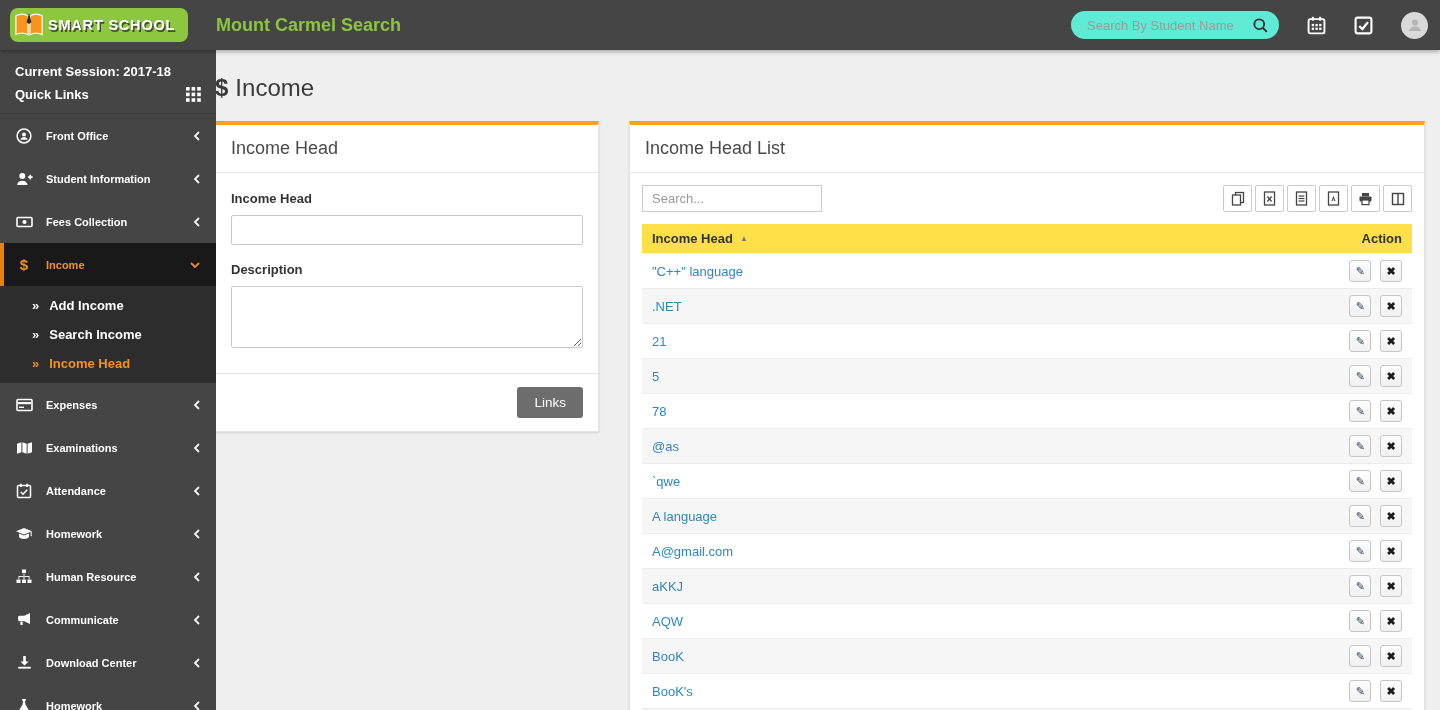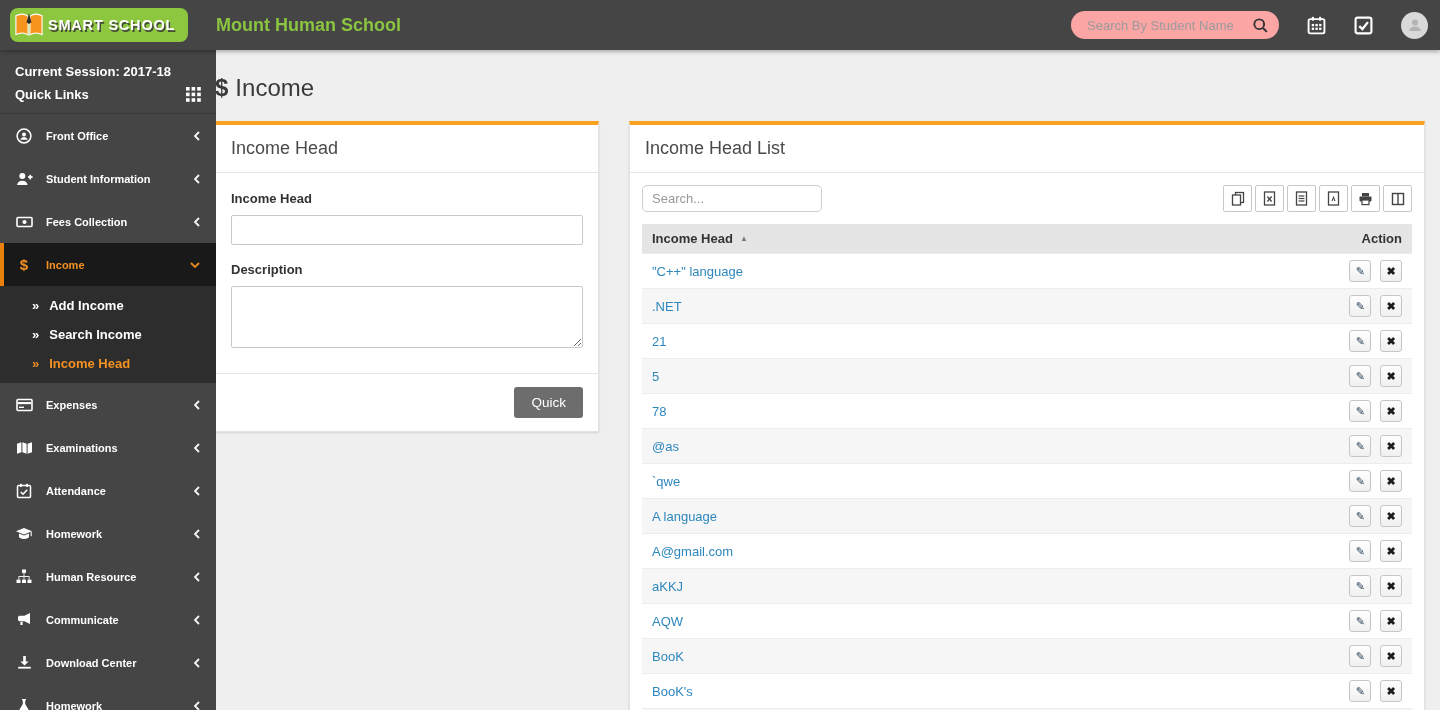--- a/index.html
+++ b/index.html
@@ -9,21 +9,21 @@
   
   .header { position:fixed; top:0; left:0; width:1440px; height:50px; background:#454545;
     display:flex; align-items:center; z-index:20; box-shadow:0 2px 4px rgba(0,0,0,.28); }
   .logo-wrap { width:200px; padding-left:10px; display:flex; align-items:center; }
   .logo-pill { background:#8dc63f; border-radius:8px; height:34px; display:flex; align-items:center;
     padding:0 13px 0 3px; cursor:pointer; }
   .logo-text { color:#fff; font-weight:bold; font-size:14.5px; letter-spacing:.8px; white-space:nowrap;
     text-shadow:1.5px 1.5px 0 rgba(55,55,55,.85); margin-left:3px; }
   .school-name { color:#8ac440; font-weight:bold; font-size:18px; margin-left:16px; flex:1; }
   .header-right { display:flex; align-items:center; padding-right:12px; }
-  .search-pill { width:208px; height:28px; background:#fca5a5; border-radius:14px; display:flex;
+  .search-pill { width:208px; height:28px; background:#5eead4; border-radius:14px; display:flex;
     align-items:center; padding:0 10px 0 14px; }
   .search-pill input { border:none; outline:none; flex:1; font-size:13px; color:#555;
     background:transparent; font-family:"Liberation Sans", sans-serif; min-width:0; }
   .search-pill input::placeholder { color:#9b9b9b; }
   .mag-btn { background:none; border:none; padding:0 0 0 6px; cursor:pointer; display:flex; }
   .hdr-icon-btn { background:none; border:none; margin-left:28px; cursor:pointer; padding:0; display:flex; }
   .avatar { width:27px; height:27px; border-radius:50%; background:#d9d9d9; margin-left:28px;
     display:flex; align-items:center; justify-content:center; cursor:pointer; overflow:hidden; }
 
   
@@ -64,29 +64,29 @@
     font-size:13px; font-family:"Liberation Sans", sans-serif; outline:none; }
   .desc-area { width:100%; height:62px; border:1px solid #c9c9c9; border-radius:2px; padding:6px 8px;
     font-size:13px; font-family:"Liberation Sans", sans-serif; resize:vertical; outline:none; }
   .fgroup { margin-bottom:17px; }
   .form-footer { border-top:1px solid #e6e6e6; padding:13px 15px; text-align:right; }
   .save-btn { background:#6d6d6d; color:#fff; border:none; border-radius:3px; padding:8px 17px;
     font-size:13.5px; cursor:pointer; font-family:"Liberation Sans", sans-serif; }
 
   .list-card { flex:1; }
   .toolbar { display:flex; justify-content:space-between; align-items:center; padding:12px; }
-  .list-search { width:180px; height:27px; border:1px solid #ccc; border-radius:5px; padding:0 9px;
+  .list-search { width:180px; height:27px; border:1px solid #ccc; border-radius:0; padding:0 9px;
     font-size:13px; font-family:"Liberation Sans", sans-serif; outline:none; color:#555; }
   .list-search::placeholder { color:#999; }
   .export-group { display:flex; }
   .export-btn { width:29px; height:27px; border:1px solid #c9c9c9; border-radius:2px; background:#fff;
     display:flex; align-items:center; justify-content:center; margin-left:3px; cursor:pointer; padding:0; }
 
   table.ih-table { width:calc(100% - 24px); margin:0 12px 12px; border-collapse:collapse; }
-  .ih-table thead th { background:#e5e5e5; font-size:13px; color:#333; text-align:left;
+  .ih-table thead th { background:#fde047; font-size:13px; color:#333; text-align:left;
     padding:7px 10px; font-weight:bold; cursor:pointer; }
   .ih-table th.action, .ih-table td.action { text-align:right; }
   .sort-asc { font-size:8px; color:#7d7d7d; margin-left:7px; vertical-align:2px; }
   .ih-table tbody td { font-size:13px; padding:6px 10px; border-top:1px solid #ececec; height:30px; }
   .ih-table tbody tr:nth-of-type(even) { background:#f6f6f6; }
   .row-link { color:#2d87bd; text-decoration:none; cursor:pointer; }
   .action-btn { width:22px; height:22px; border:1px solid #c6c6c6; border-radius:3px;
     background:linear-gradient(#fefefe,#f0f0f0); margin-left:5px; cursor:pointer; padding:0;
     font-size:11px; line-height:1; }
   .glyph-edit { color:#34495e; }
@@ -101,21 +101,21 @@
       <span style="display:flex;">
         <svg width="32" height="28" viewBox="0 0 34 30">
           <path d="M3 5c4.5-2.3 9-2.3 13 .5v20C12 23 7.5 23 3 25.3z" fill="#f7941d" stroke="#fff" stroke-width="1.2"></path>
           <path d="M31 5c-4.5-2.3-9-2.3-13 .5v20c4-2.5 8.5-2.5 13-.2z" fill="#f7941d" stroke="#fff" stroke-width="1.2"></path>
           <path d="M17 2.5l-2.6 9.5 2.6 2 2.6-2z" fill="#2b2b2b"></path>
         </svg>
       </span>
       <span class="logo-text">SMART SCHOOL</span>
     </div>
   </div>
-  <div class="school-name">Mount Human School</div>
+  <div class="school-name">Mount Carmel Search</div>
   <div class="header-right">
     <div class="search-pill">
       <input type="text" placeholder="Search By Student Name" style="">
       <button class="mag-btn">
         <span style="display:flex;">
           <svg width="17" height="17" viewBox="0 0 16 16">
             <circle cx="6.8" cy="6.8" r="4.6" fill="none" stroke="#333" stroke-width="1.8"></circle>
             <line x1="10.3" y1="10.3" x2="14" y2="14" stroke="#333" stroke-width="1.9"></line>
           </svg>
         </span>
@@ -393,21 +393,21 @@
         <div class="fgroup">
           <div class="field-label">Income Head</div>
           <input type="text" class="text-input" value="" style="">
         </div>
         <div class="fgroup" style="margin-bottom:6px;">
           <div class="field-label">Description</div>
           <textarea class="desc-area" style=""></textarea>
         </div>
       </div>
       <div class="form-footer">
-        <button class="save-btn">Quick</button>
+        <button class="save-btn">Links</button>
       </div>
     </div>
 
     <div class="card list-card">
       <div class="card-header">Income Head List</div>
       <div class="toolbar">
         <input type="text" class="list-search" placeholder="Search..." style="">
         <div class="export-group">
           <button class="export-btn">
             <span style="display:flex;">

